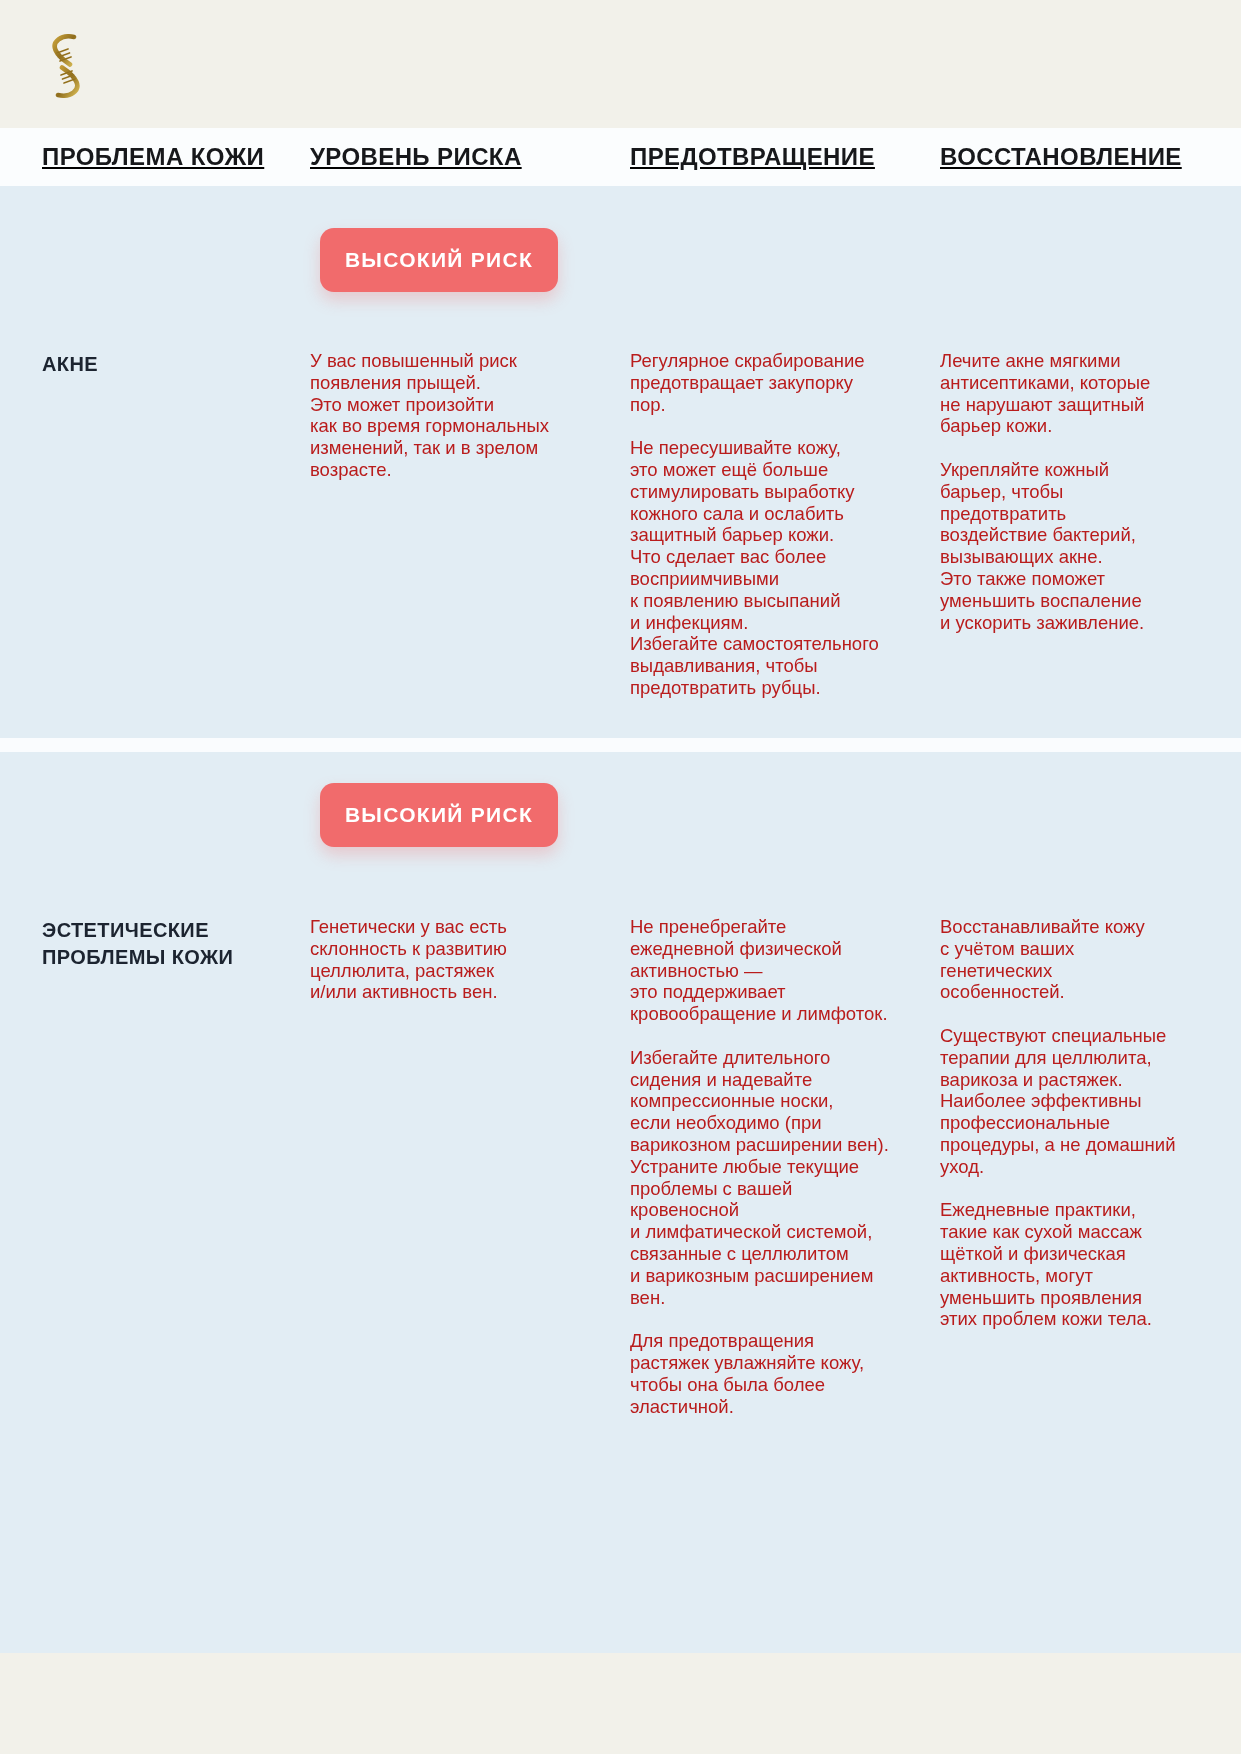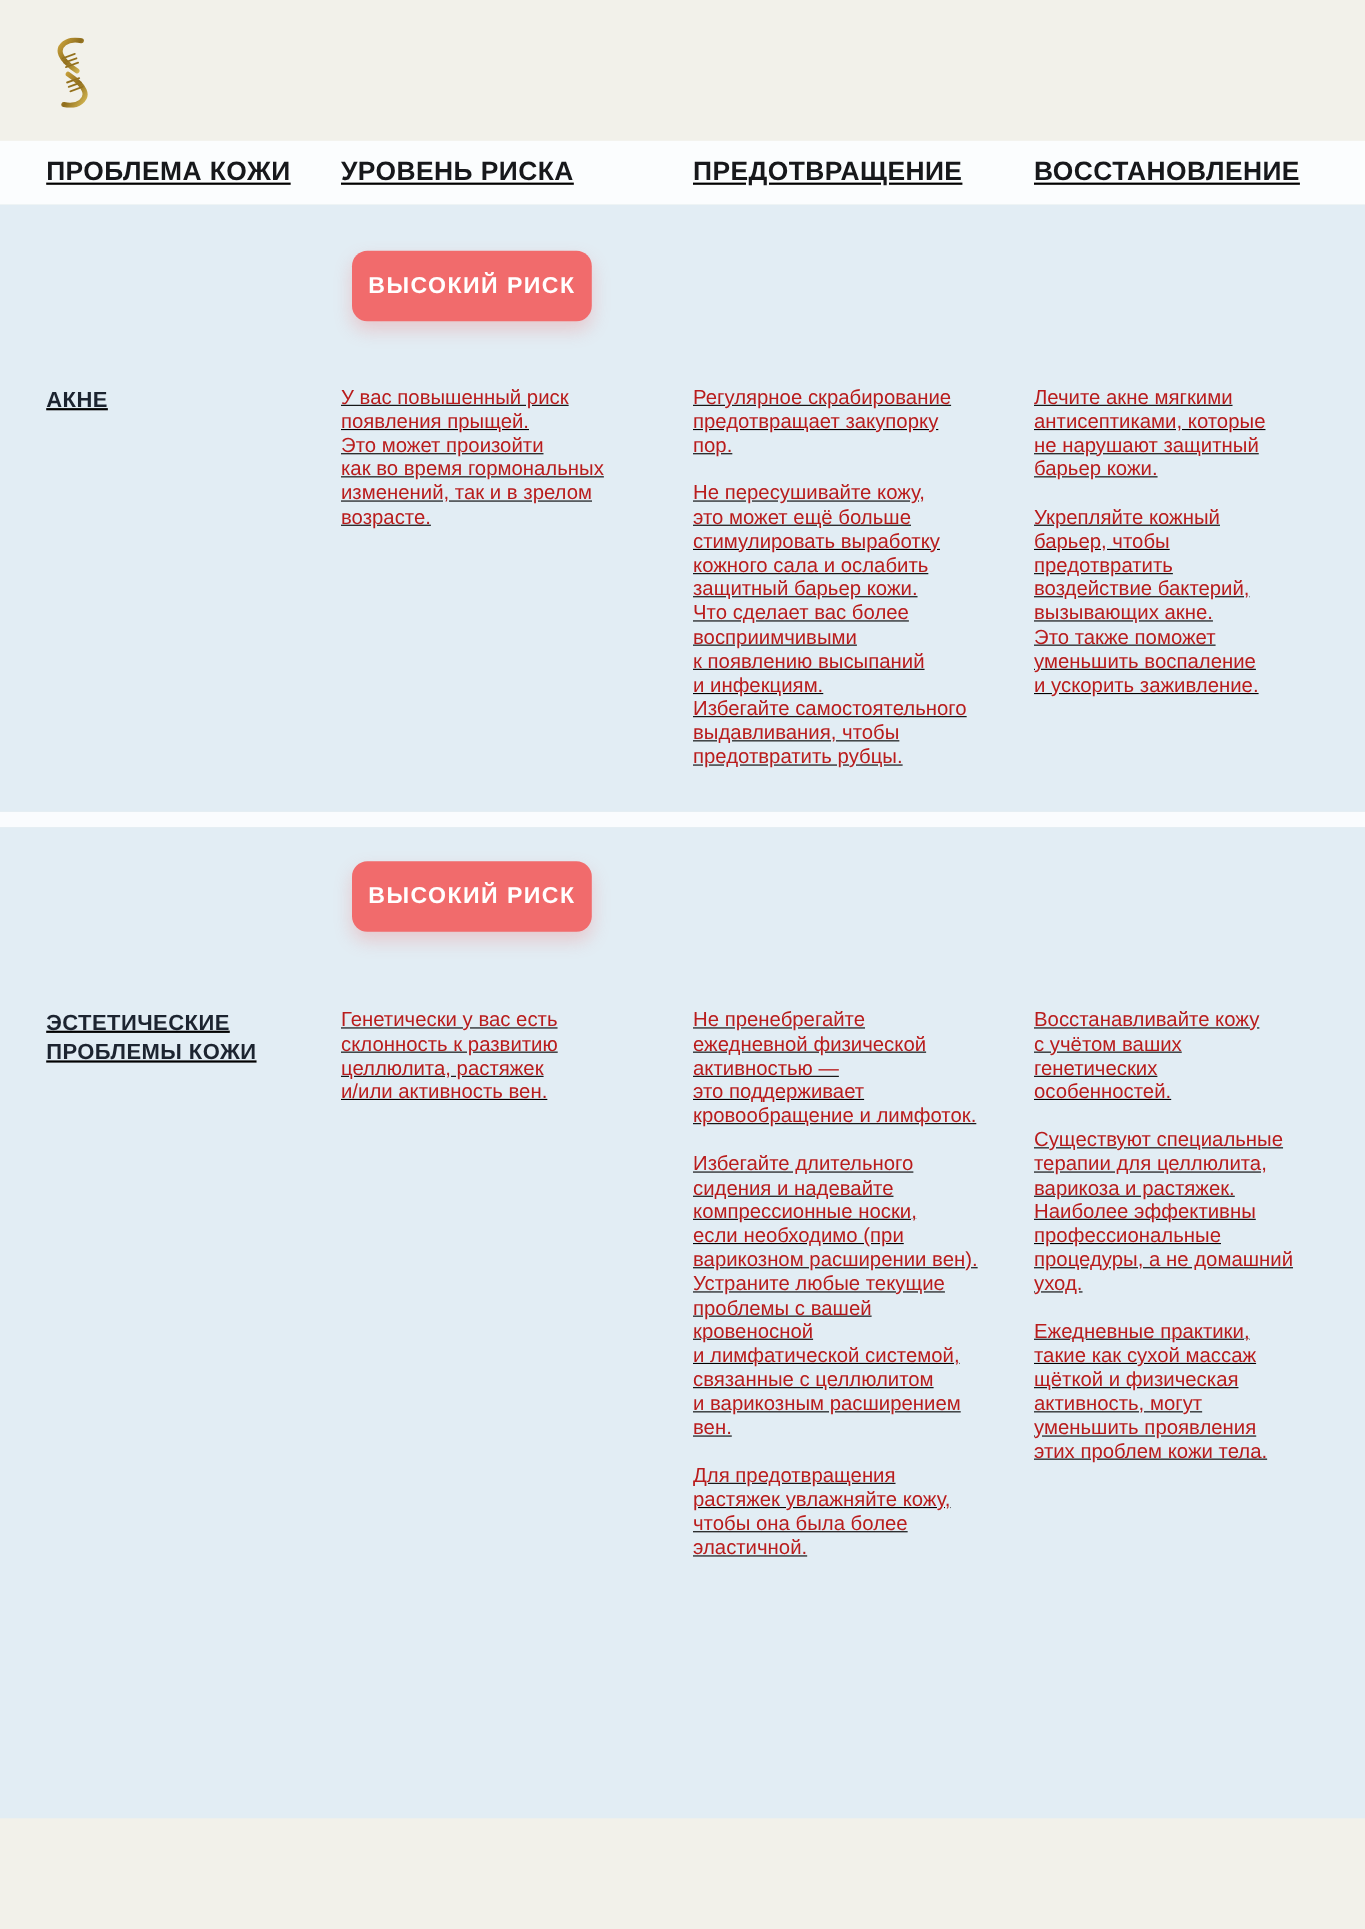--- a/index.html
+++ b/index.html
@@ -56,21 +56,21 @@
   }
   .panel-1 { height: 552px; }
   .panel-2 { height: 901px; }
   .section-gap {
     height: 14px;
     background: #FAFCFE;
   }
 
   .risk-badge {
     margin-left: 320px;
-    width: 218px;
+    width: 238px;
     height: 64px;
     border-radius: 14px;
     background: #F16B6C;
     box-shadow: 0 8px 16px rgba(241, 107, 108, 0.28);
     display: flex;
     align-items: center;
     justify-content: center;
     color: #FFFFFF;
     font-size: 21px;
     font-weight: 700;
@@ -78,21 +78,20 @@
     white-space: nowrap;
   }
   .panel-1 .risk-badge { margin-top: 0; position: relative; top: 42px; }
   .panel-2 .risk-badge { position: relative; top: 31px; }
 
   .row {
     display: grid;
     grid-template-columns: 268px 320px 310px 301px;
     padding-left: 42px;
     box-sizing: border-box;
-    text-decoration: underline;
   }
   .panel-1 .row { position: relative; top: 100px; }  
   .panel-2 .row { position: relative; top: 100px; }
 
   .cell {
     white-space: pre-line;
   }
   .problem-label {
     font-size: 20px;
     font-weight: 700;

